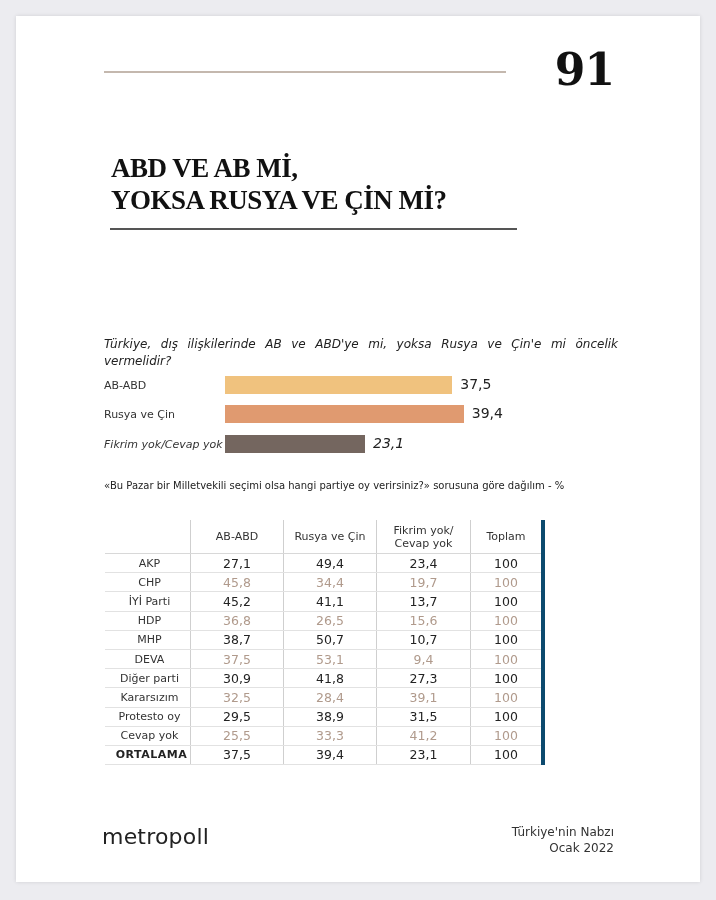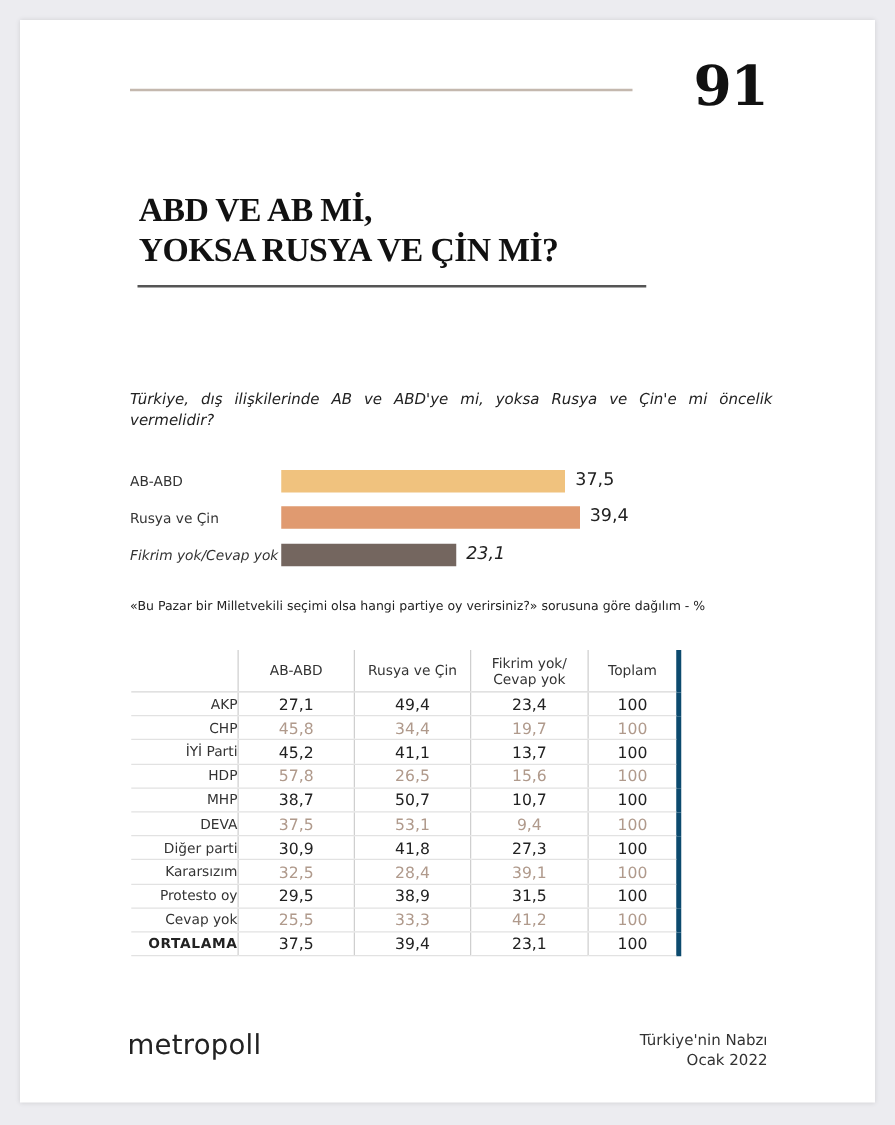--- a/index.html
+++ b/index.html
@@ -54,21 +54,21 @@
     position: absolute;
     left: 96px; top: 235px;
     width: 506px;
     font-size: 13.2px;
     line-height: 18px;
     color: #333;
     text-align: justify;
   }
   .question {
     position: absolute;
-    left: 88px; top: 295px;
+    left: 88px; top: 320px;
     width: 514px;
     font-size: 12px;
     line-height: 17px;
     font-style: italic;
     color: #222;
     text-align: justify;
   }
   .bar-row {
     position: absolute;
     left: 88px;
@@ -121,21 +121,21 @@
   table.data th.corner { border-left: none; }
   table.data td {
     height: 18.2px;
     padding: 0;
     text-align: center;
     border-left: 1px solid #cfcfcf;
     border-bottom: 1px solid #e2e2e2;
     color: #222;
   }
   table.data td.party {
-    text-align: right;
+    text-align: center;
     padding-left: 4px;
     border-left: none;
     font-size: 11px;
     color: #333;
   }
   table.data tr.alt td { color: #b09a8c; }
   table.data tr.alt td.party { color: #333; }
   table.data tr.avg td.party { font-weight: bold; letter-spacing: 0.5px; padding-left: 8px; color: #222; }
   table.data td.toplam, table.data th.toplam { border-right: 4px solid #0c4a6e; }
   .c0 { width: 85px; }
@@ -221,21 +221,21 @@
         </tr>
         <tr>
           <td class="party">İYİ Parti</td>
           <td>45,2</td>
           <td>41,1</td>
           <td>13,7</td>
           <td class="toplam">100</td>
         </tr>
         <tr class="alt">
           <td class="party">HDP</td>
-          <td>57,8</td>
+          <td>36,8</td>
           <td>26,5</td>
           <td>15,6</td>
           <td class="toplam">100</td>
         </tr>
         <tr>
           <td class="party">MHP</td>
           <td>38,7</td>
           <td>50,7</td>
           <td>10,7</td>
           <td class="toplam">100</td>

